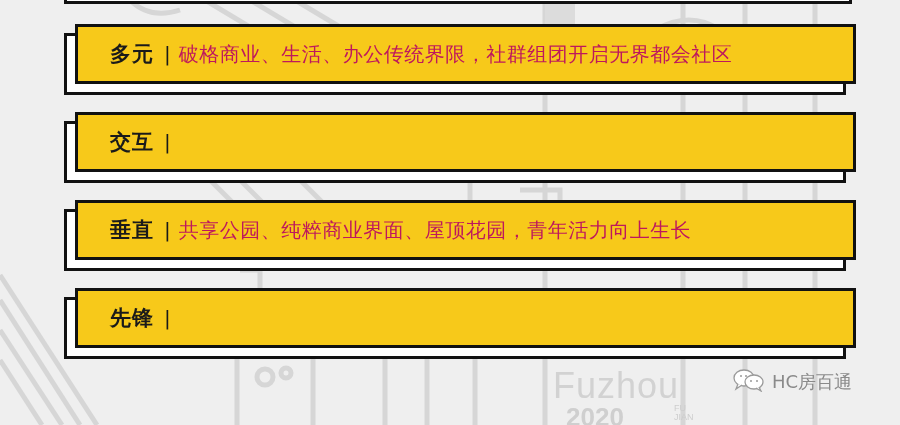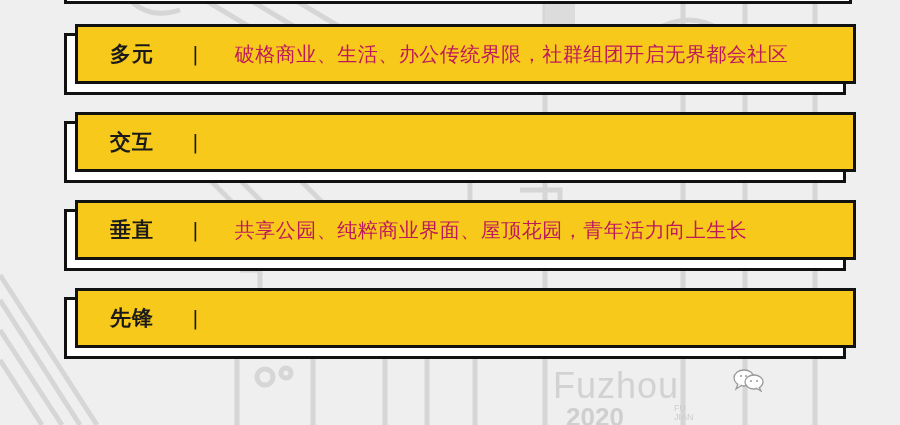--- a/index.html
+++ b/index.html
@@ -16,21 +16,20 @@
     .card { position: absolute; left: 64px; width: 792px; height: 73px; z-index: 2; }
     .card-back {
       position: absolute; left: 0; top: 9px; width: 776px; height: 56px;
       background: #ffffff; border: 3px solid #111;
     }
     .card-front {
       position: absolute; left: 11px; top: 0; width: 775px; height: 54px;
       background: #f7c91a; border: 3px solid #111;
       display: flex; align-items: center; padding-left: 32px; box-sizing: content-box;
       width: 743px;
-      gap: 28px;
     }
     .card-title { font-weight: bold; font-size: 21px; color: #1a1a1a; letter-spacing: 1px; }
     .card-sep { font-size: 20px; color: #1a1a1a; margin: 0 8px 0 10px; }
     .card-desc { font-size: 20px; color: #be185d; letter-spacing: 0.5px; white-space: nowrap; }
     .watermark {
       position: absolute; left: 732px; top: 368px; display: flex; align-items: center; z-index: 3;
       color: #8a8a8a;
     }
     .watermark-text { font-size: 18px; margin-left: 6px; color: #8a8a8a; }
     .fuzhou {
@@ -131,13 +130,14 @@
       <ellipse cx="12" cy="10" rx="10" ry="8" fill="#ffffff" stroke="#9a9a9a" stroke-width="1.3"></ellipse>
       <path d="M6 16 L4 21 L10 17" fill="#ffffff" stroke="#9a9a9a" stroke-width="1.3"></path>
       <ellipse cx="22" cy="14" rx="9" ry="7" fill="#ffffff" stroke="#9a9a9a" stroke-width="1.3"></ellipse>
       <path d="M27 19 L29 23 L24 20" fill="#ffffff" stroke="#9a9a9a" stroke-width="1.3"></path>
       <circle cx="9" cy="8" r="1" fill="#9a9a9a"></circle>
       <circle cx="14" cy="8" r="1" fill="#9a9a9a"></circle>
       <circle cx="19" cy="13" r="1" fill="#9a9a9a"></circle>
       <circle cx="25" cy="13" r="1" fill="#9a9a9a"></circle>
     </svg>
   </span>
+  <span class="watermark-text">HC房百通</span>
 </div>
 
 </body></html>

